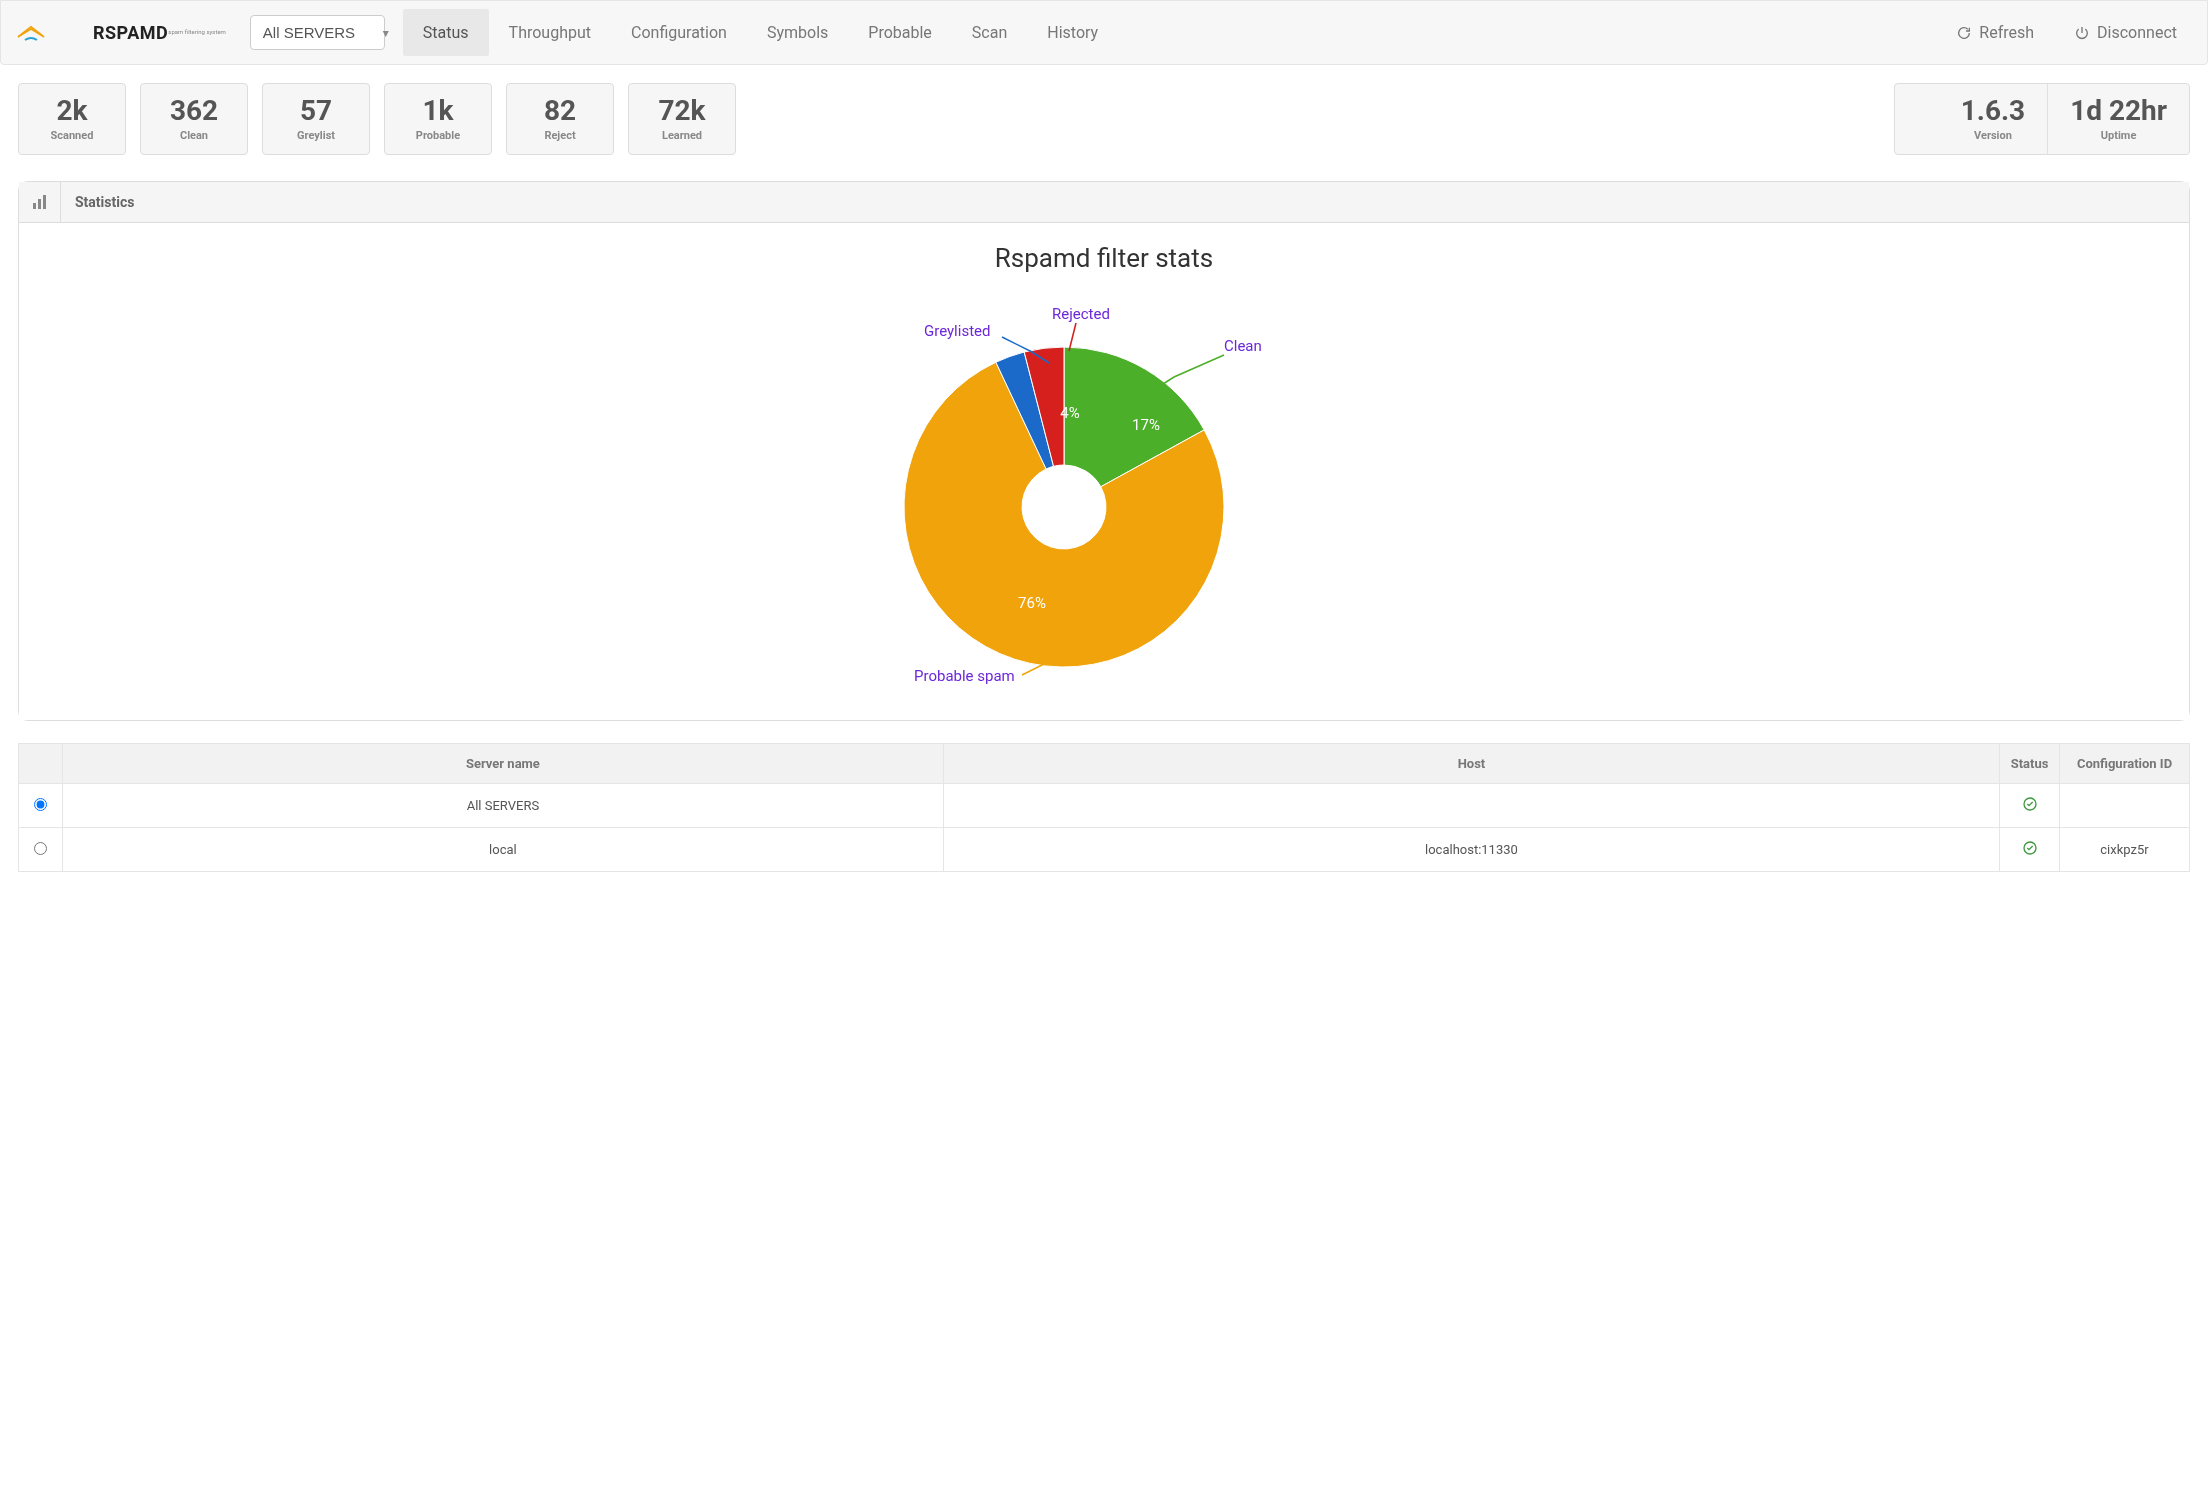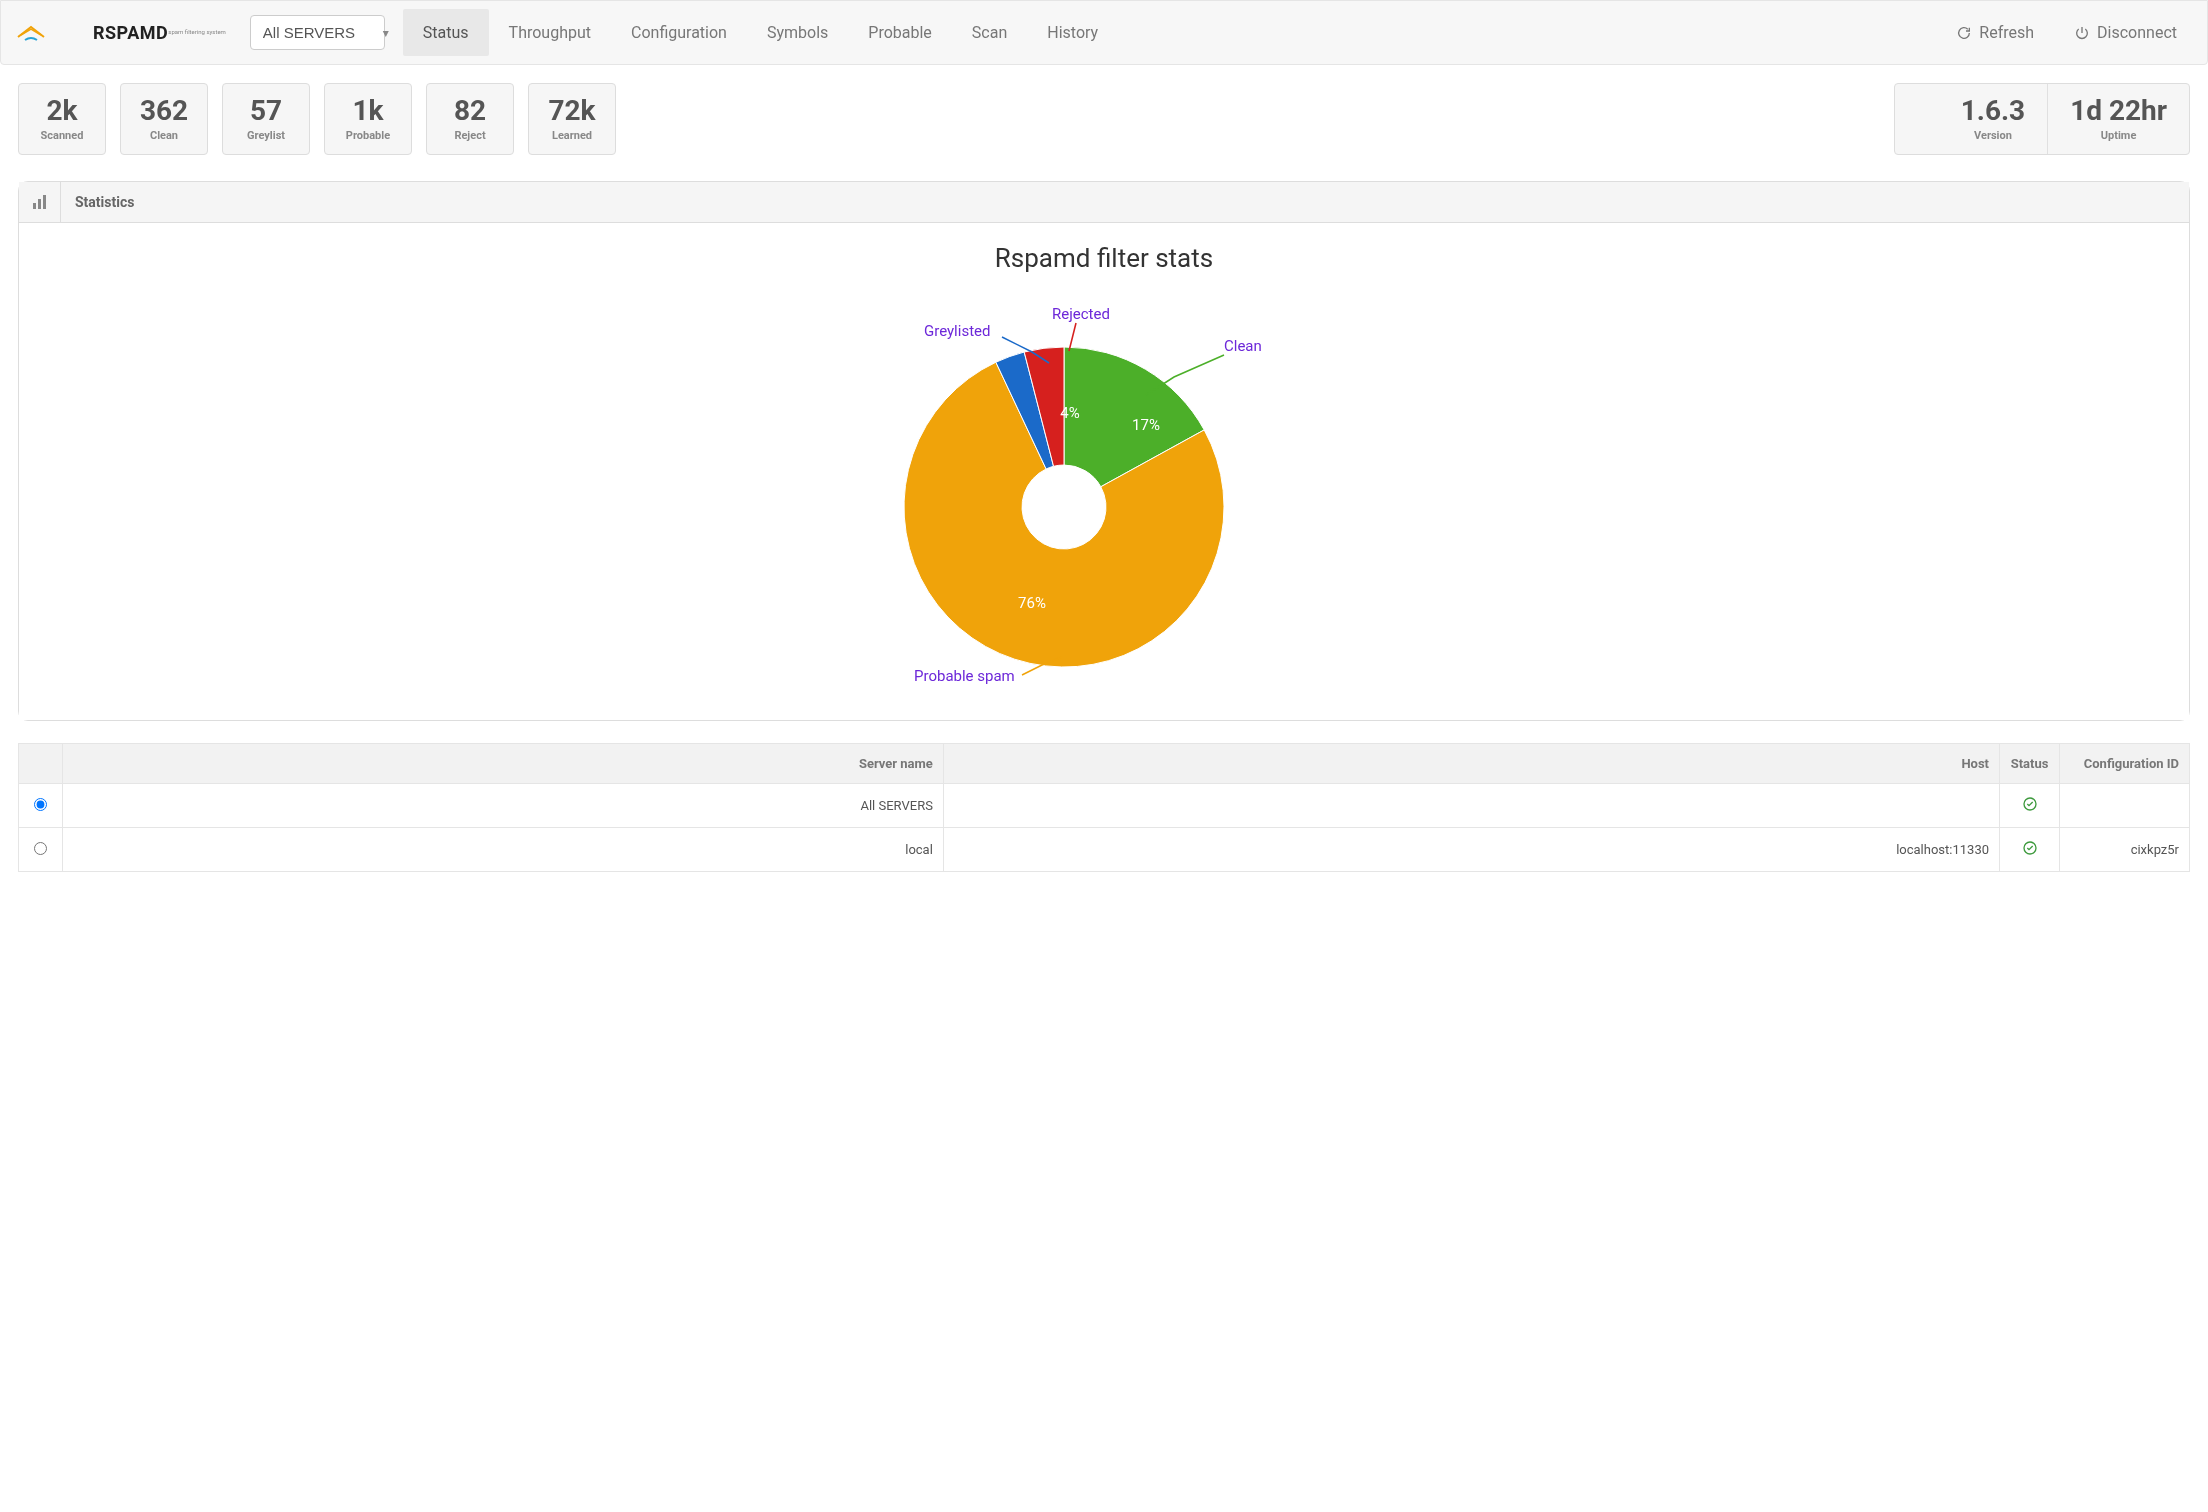--- a/index.html
+++ b/index.html
@@ -68,21 +68,21 @@
   }
   .nav-action svg { width: 16px; height: 16px; }
 
   .content { padding: 18px; }
 
   .stat-row { display: flex; gap: 14px; margin-bottom: 26px; }
   .stat-box {
     border: 1px solid #ddd;
     background: #f6f6f6;
     border-radius: 4px;
-    width: 88px;
+    width: 108px;
     text-align: center;
     padding: 10px 0 12px;
   }
   .stat-value { font-size: 28px; font-weight: 700; color: #555; }
   .stat-label { font-size: 11px; font-weight: 700; color: #888; margin-top: 2px; }
   .stat-spacer { flex: 1; }
   .stat-group {
     display: flex;
     border: 1px solid #ddd;
     background: #f6f6f6;
@@ -144,21 +144,21 @@
   }
 
   table.servers {
     width: 100%;
     border-collapse: collapse;
     border: 1px solid #ddd;
   }
   table.servers th, table.servers td {
     border: 1px solid #e5e5e5;
     padding: 12px 10px;
-    text-align: right;
+    text-align: center;
     font-size: 13px;
     color: #555;
   }
   table.servers th {
     background: #f2f2f2;
     font-weight: 700;
     color: #777;
   }
   table.servers td.radio-cell, table.servers th.radio-cell { width: 44px; text-align: center; }
   table.servers td.status-cell, table.servers th.status-cell { width: 60px; text-align: center; }

